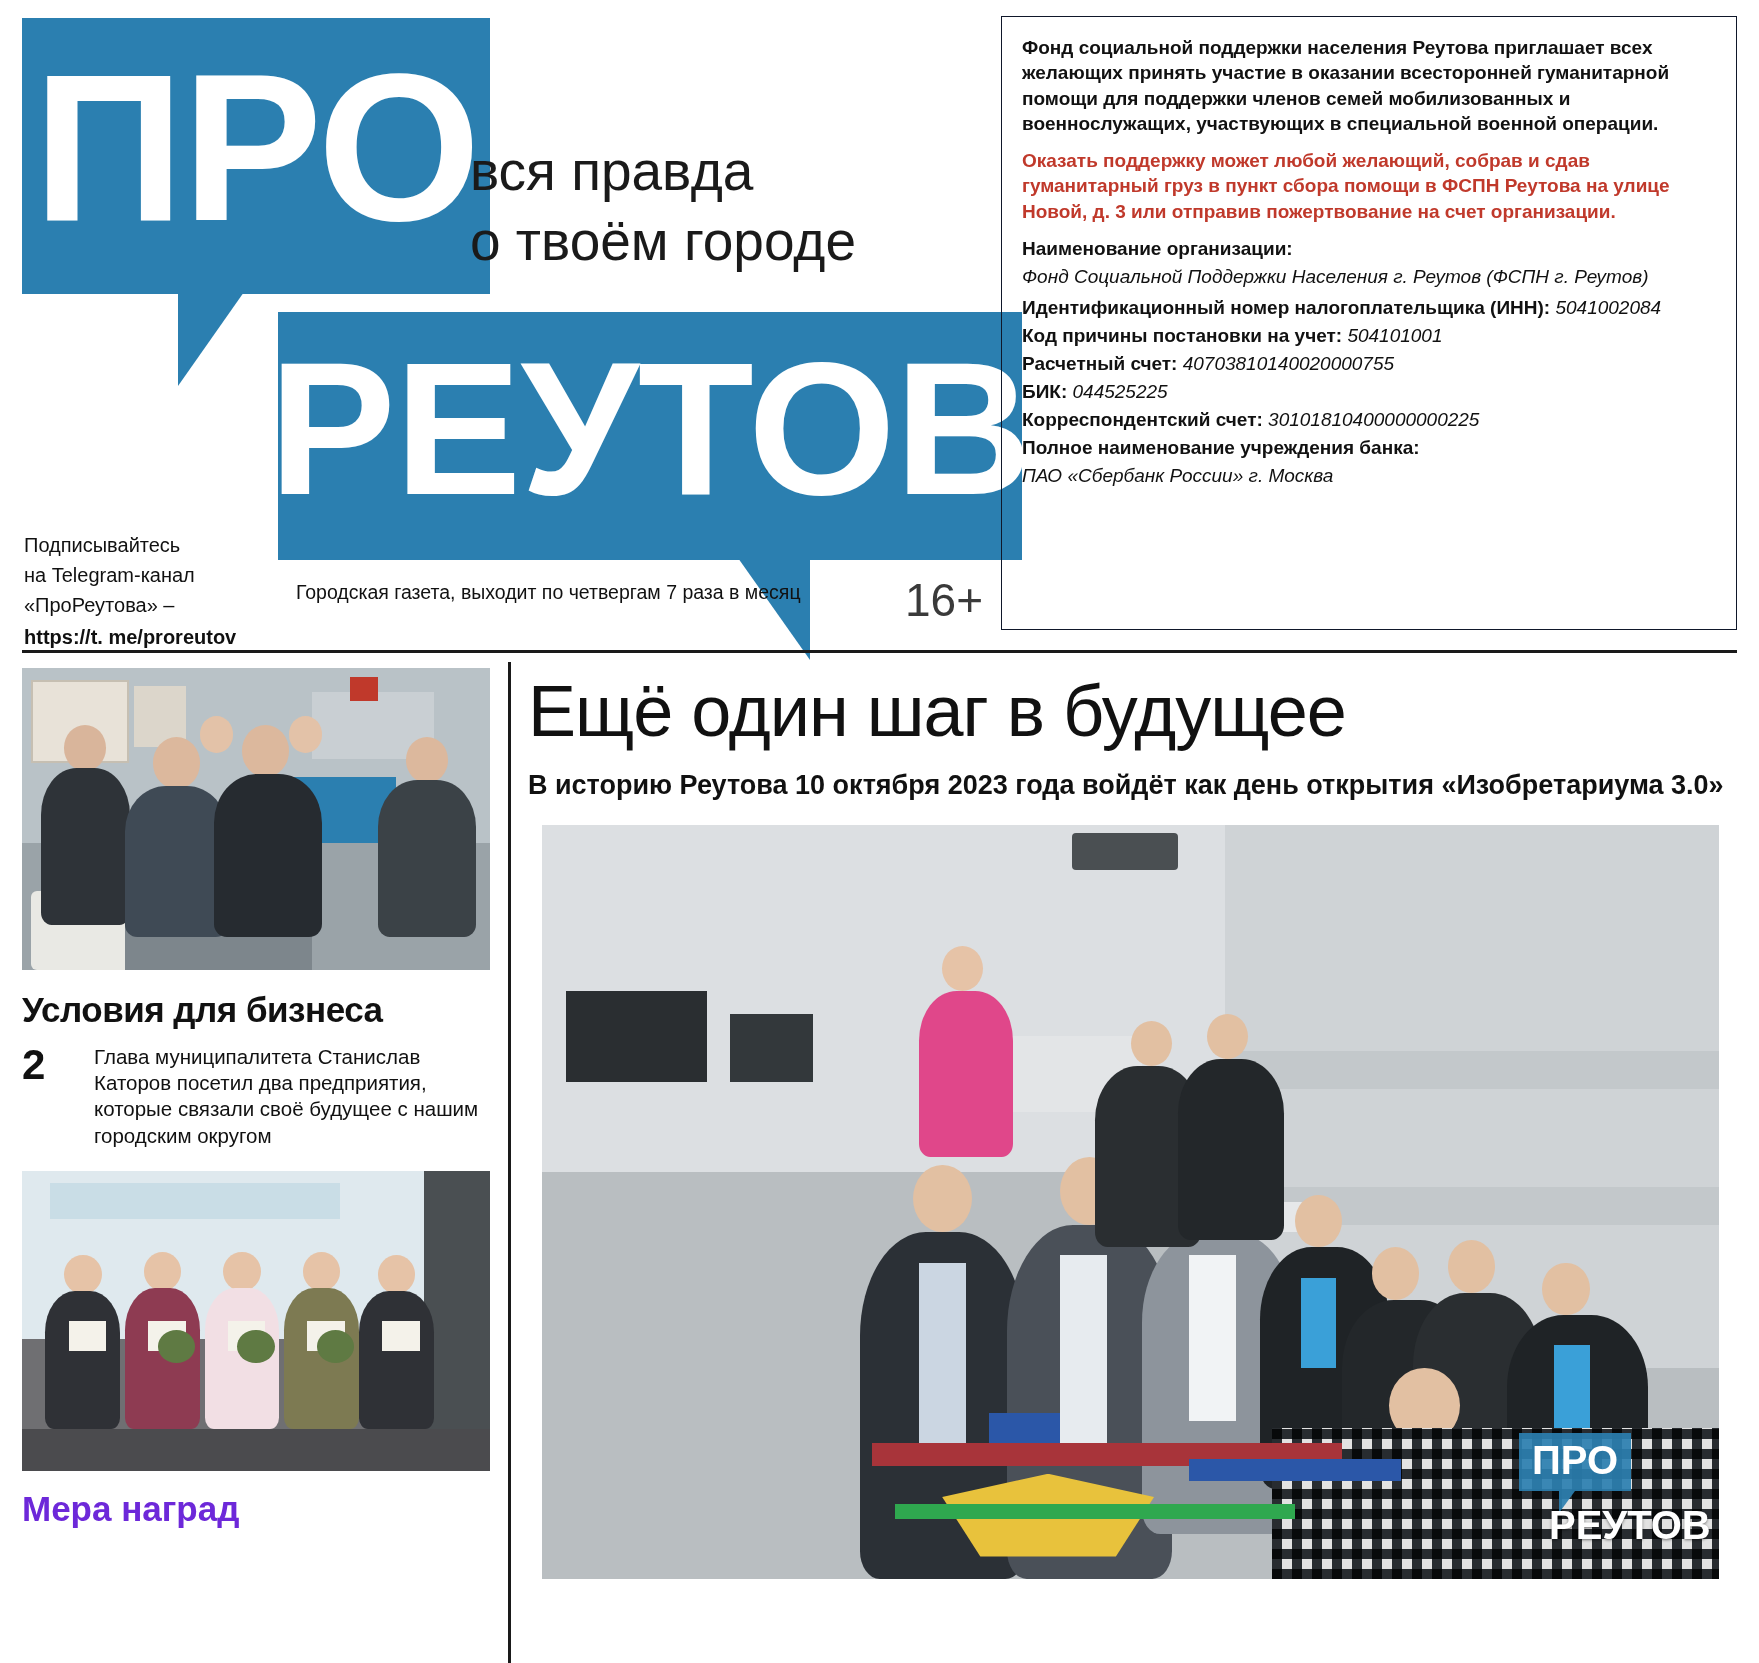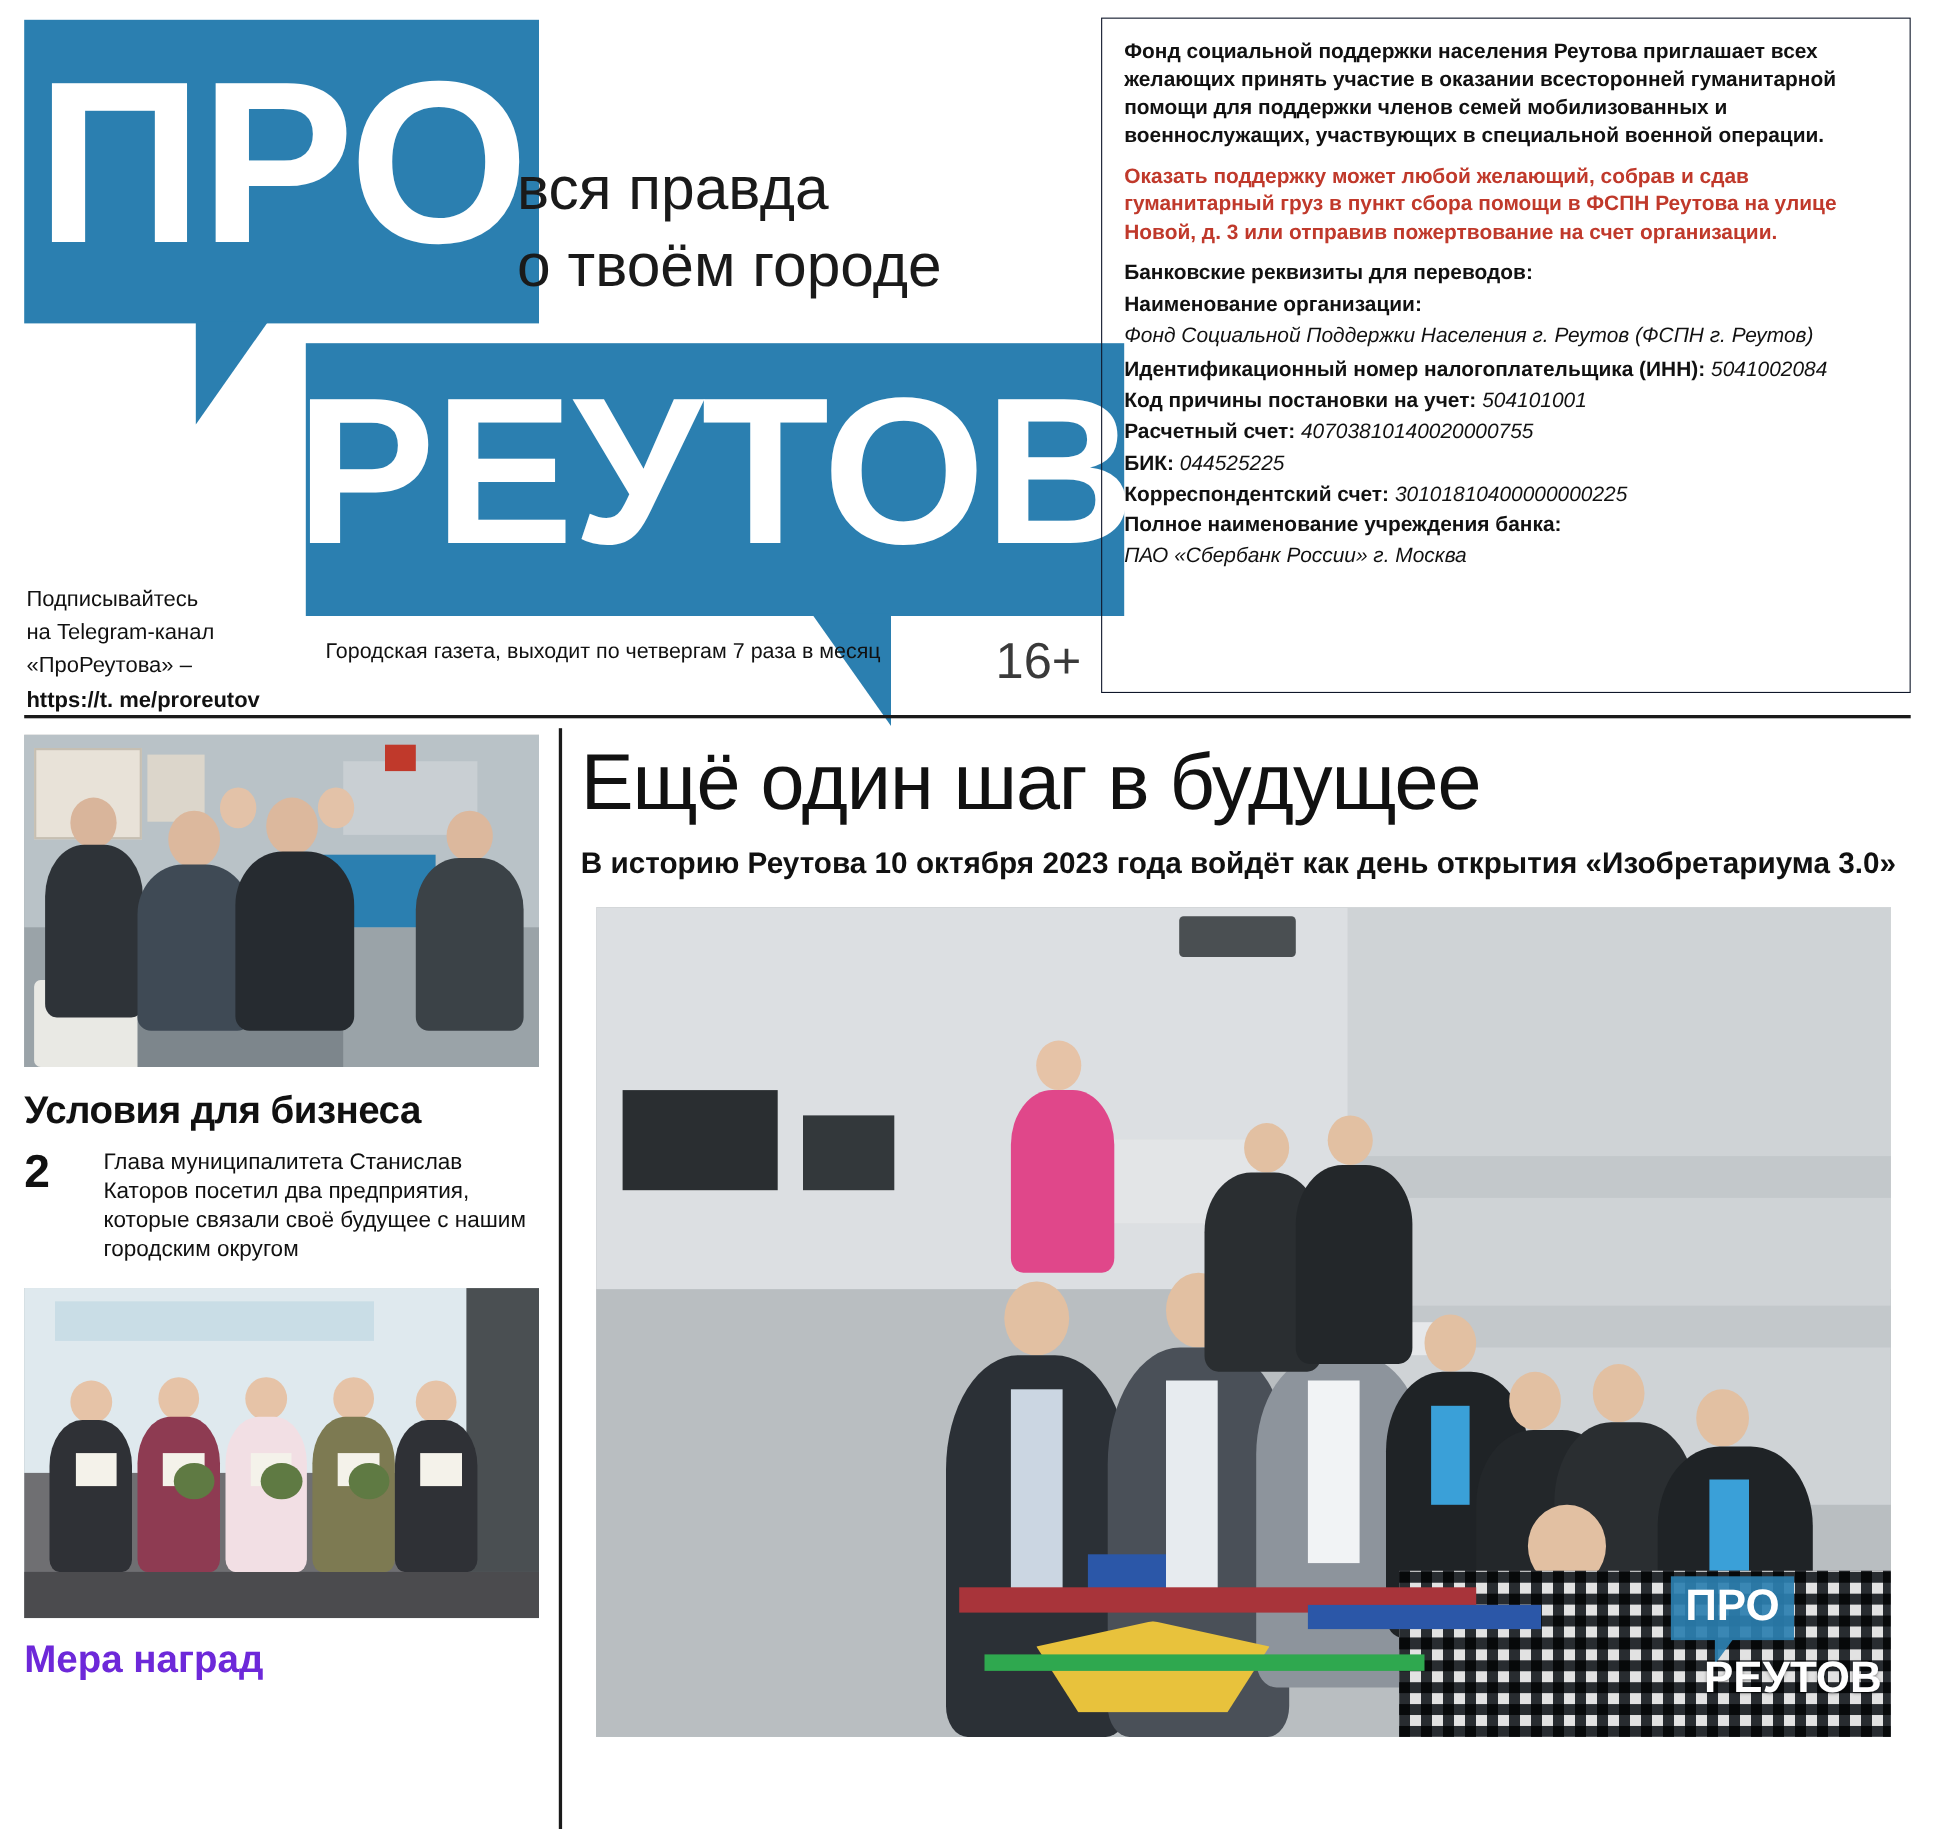--- a/index.html
+++ b/index.html
@@ -324,21 +324,20 @@
 
   <div class="issue-block">
     <div>Городская газета, выходит по четвергам 7 раза в месяц</div>
   </div>
 
   <div class="age-mark">16+</div>
 
   <div class="ad-box">
     <p>Фонд социальной поддержки населения Реутова приглашает всех желающих принять участие в оказании всесторонней гуманитарной помощи для поддержки членов семей мобилизованных и военнослужащих, участвующих в специальной военной операции.</p>
     <p class="red">Оказать поддержку может любой желающий, собрав и сдав гуманитарный груз в пункт сбора помощи в ФСПН Реутова на улице Новой, д. 3 или отправив пожертвование на счет организации.</p>
-    <p class="req-title">Банковские реквизиты для переводов:</p>
     <div class="row"><b>Наименование организации:</b></div>
     <div class="row sub"><span class="val">Фонд Социальной Поддержки Населения г. Реутов (ФСПН г. Реутов)</span></div>
     <div class="row"><b>Идентификационный номер налогоплательщика (ИНН):</b> <span class="val">5041002084</span></div>
     <div class="row"><b>Код причины постановки на учет:</b> <span class="val">504101001</span></div>
     <div class="row"><b>Расчетный счет:</b> <span class="val">40703810140020000755</span></div>
     <div class="row"><b>БИК:</b> <span class="val">044525225</span></div>
     <div class="row"><b>Корреспондентский счет:</b> <span class="val">30101810400000000225</span></div>
     <div class="row"><b>Полное наименование учреждения банка:</b></div>
     <div class="row"><span class="val">ПАО «Сбербанк России» г. Москва</span></div>
   </div>

